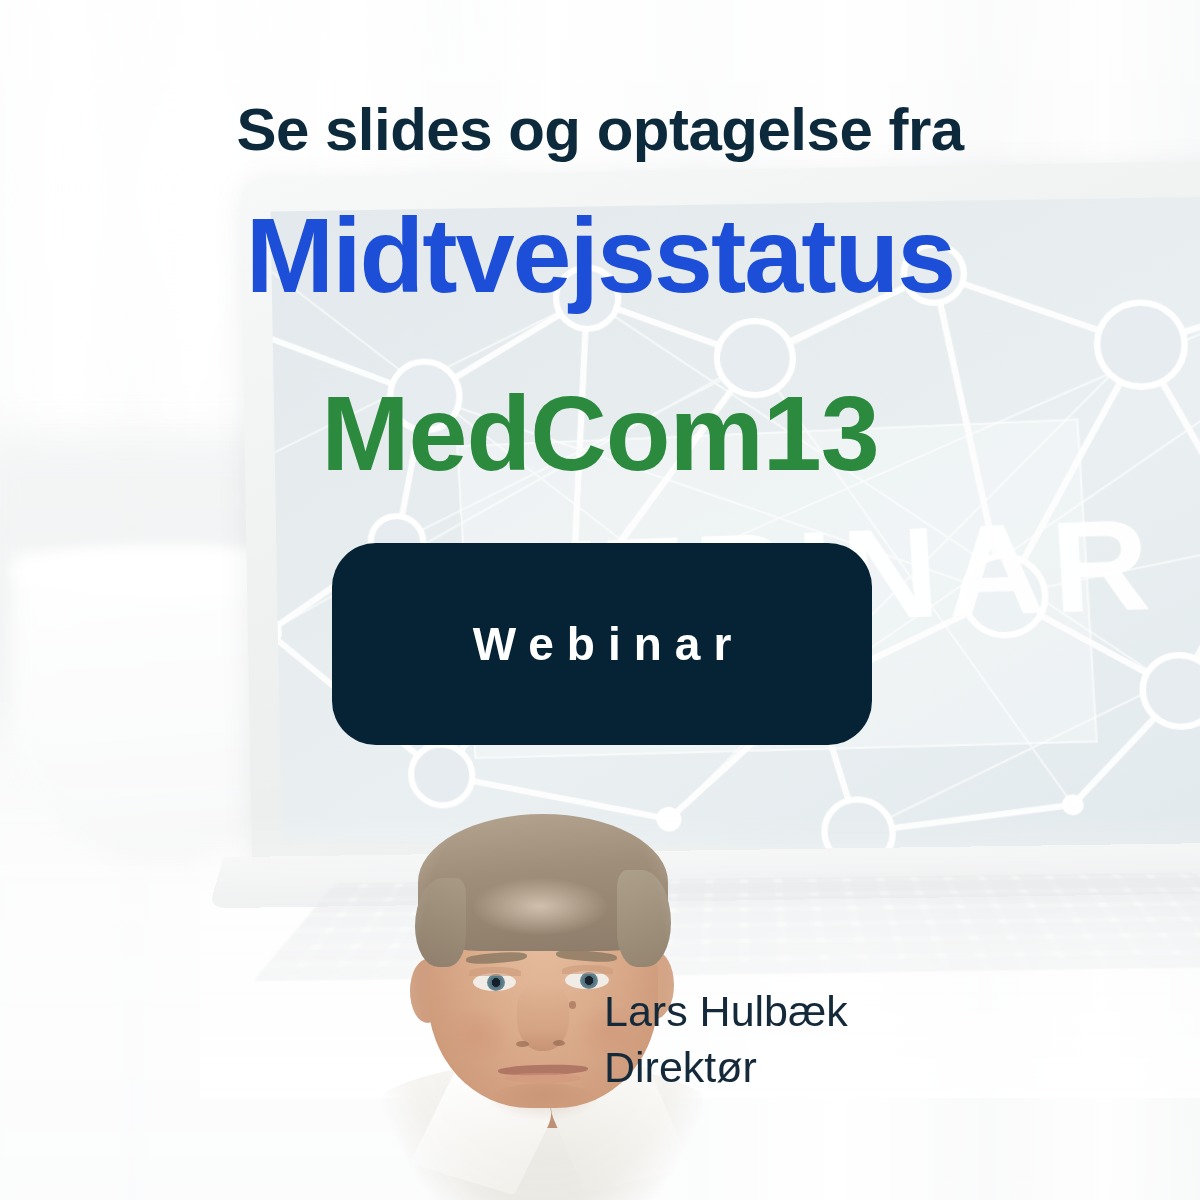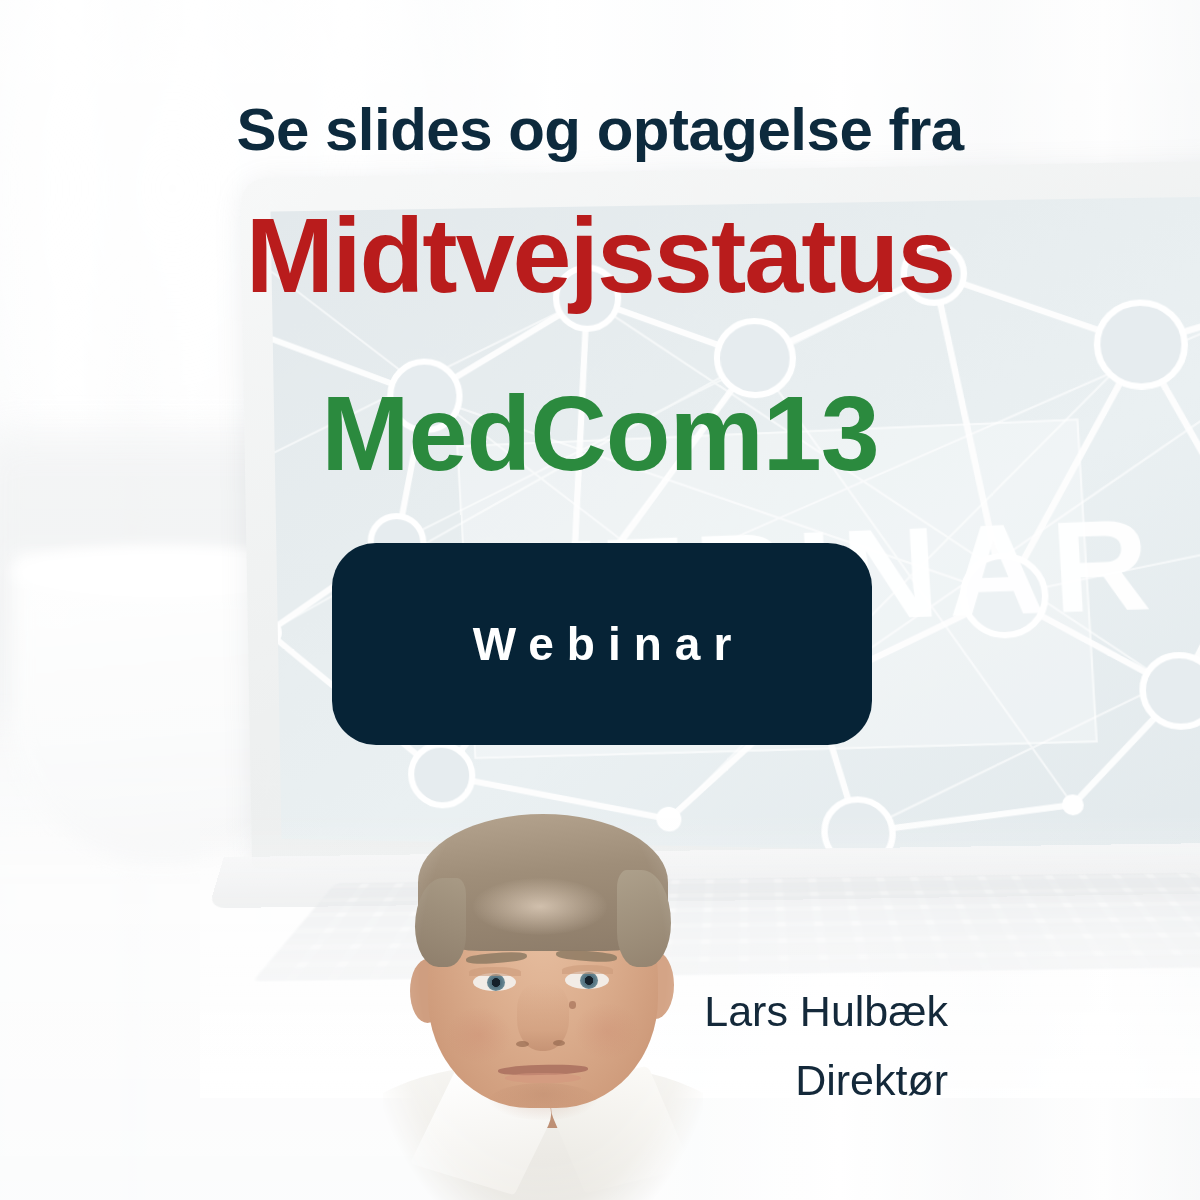--- a/index.html
+++ b/index.html
@@ -212,21 +212,21 @@
   }
   .line-green-1 {
     position: absolute;
     left: 0;
     top: 200px;
     width: 1200px;
     font-family: "Liberation Sans", sans-serif;
     font-weight: 700;
     font-size: 106px;
     letter-spacing: -2px;
-    color: #b91c1c;
+    color: #1d4ed8;
     line-height: 1.05;
   }
   .line-green-2 {
     position: absolute;
     left: 0;
     top: 378px;
     width: 1200px;
     font-family: "Liberation Sans", sans-serif;
     font-weight: 700;
     font-size: 106px;
@@ -508,39 +508,39 @@
     top: 71%;
     width: 34%;
     height: 9%;
     background: radial-gradient(ellipse at 50% 30%, rgba(178,125,98,0.3) 0%, rgba(178,125,98,0) 75%);
     border-radius: 50%;
   }
 
   
   .speaker {
     position: absolute;
-    left: 648px;
+    left: 604px;
     top: 985px;
     width: 300px;
-    text-align: right;
+    text-align: left;
   }
   .speaker-name {
     font-family: "Liberation Sans", sans-serif;
     font-weight: 400;
     font-size: 43px;
     color: #14293a;
     line-height: 1.25;
   }
   .speaker-role {
     font-family: "Liberation Sans", sans-serif;
     font-weight: 400;
     font-size: 43px;
     color: #14293a;
     line-height: 1.25;
-    margin-top: 15px;
+    margin-top: 2px;
   }
 </style>
 </head>
 <body>
 
 <div id="poster">
 
   <div class="bg-base"></div>
   <div class="bg-window-glow"></div>
   <div class="bg-chair"></div>

